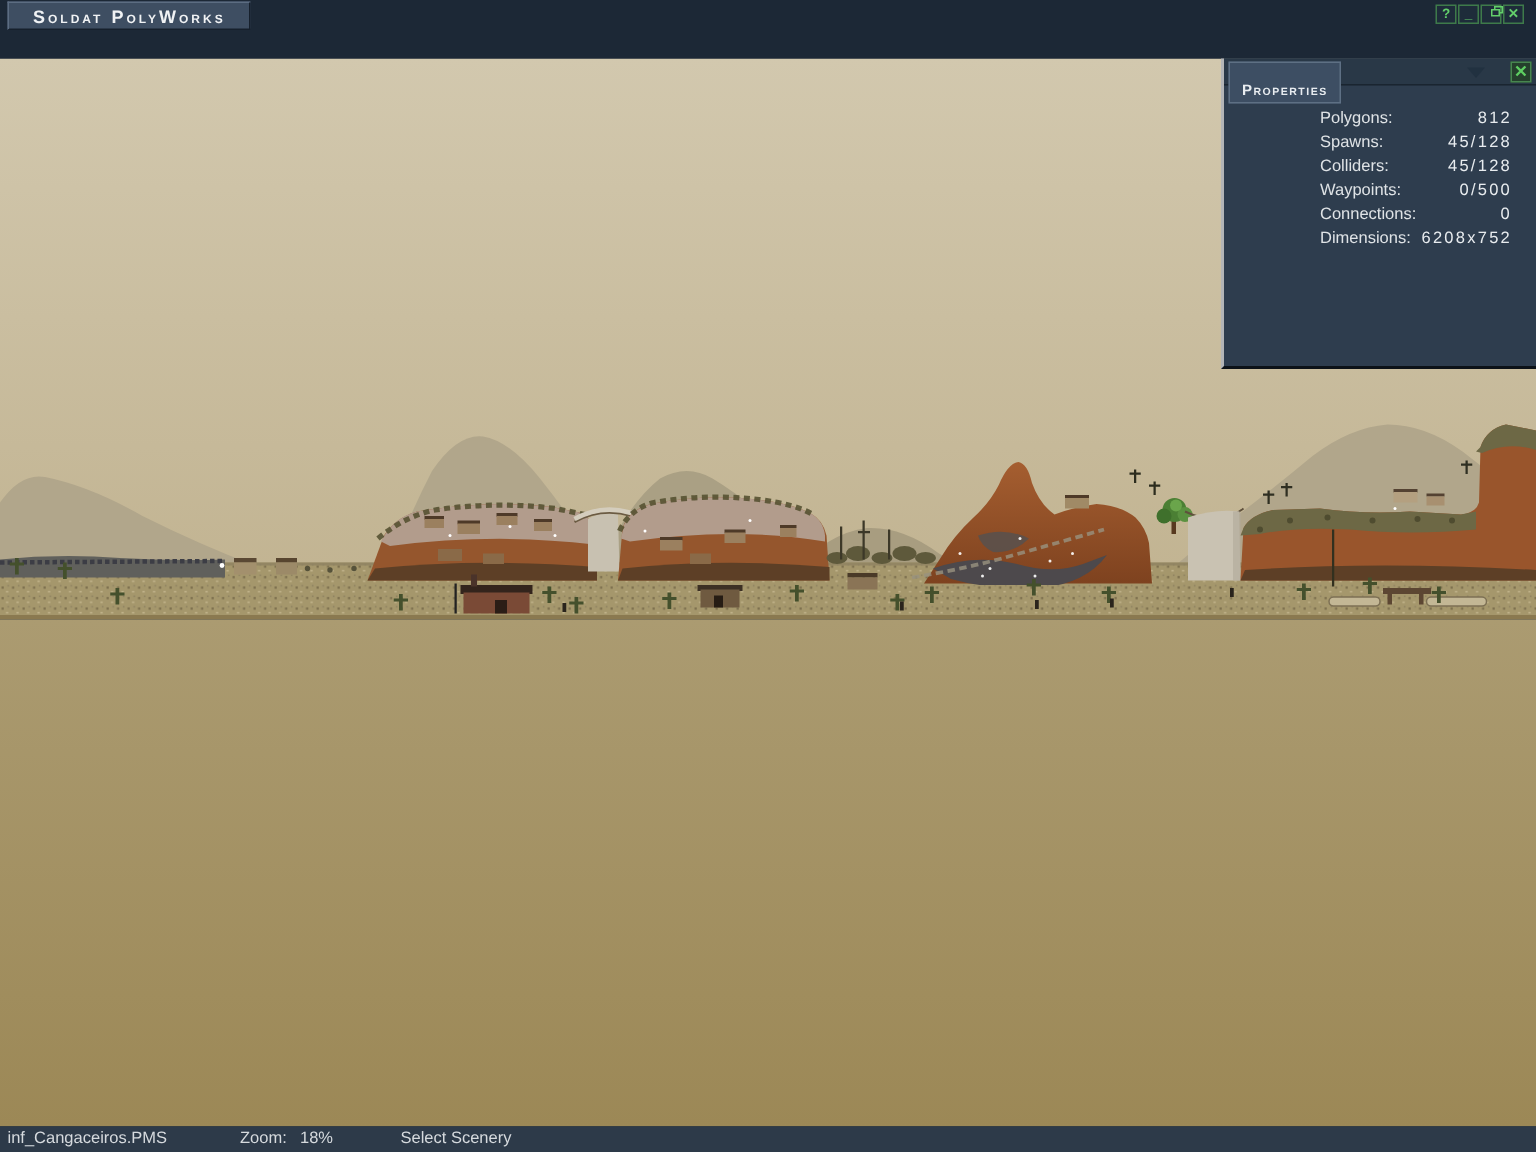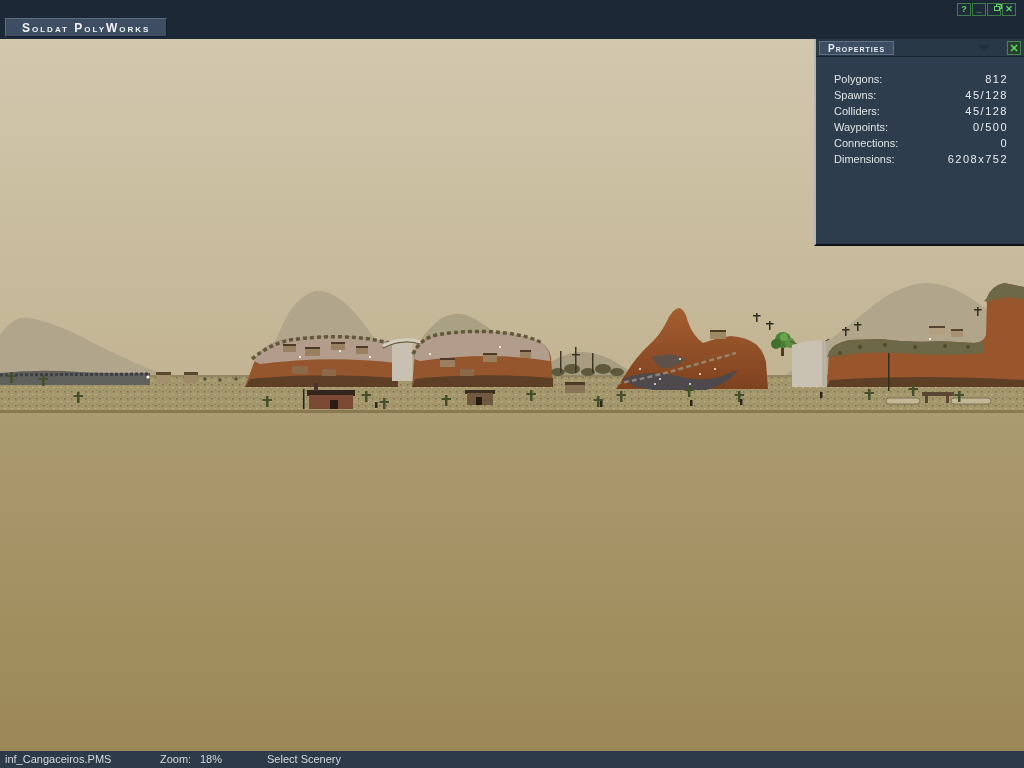--- a/index.html
+++ b/index.html
@@ -2,21 +2,21 @@
 <html><head>
 <meta charset="utf-8">
 <style>
   * { margin:0; padding:0; box-sizing:border-box; }
   html,body { width:1024px; height:768px; overflow:hidden; background:#1c2836;
               font-family:"Liberation Sans", sans-serif; }
   .app { position:relative; width:1024px; height:768px; background:#1c2836; }
 
   
   .titlebar { position:absolute; top:0; left:0; width:1024px; height:21px; background:#1c2836; }
-  .title-box { position:absolute; left:5px; top:18px; height:19px; padding:0 16px;
+  .title-box { position:absolute; left:5px; top:1px; height:19px; padding:0 16px;
                background:#3e4e62; border:1px solid #5c6d82; border-right-color:#16202c;
                border-bottom-color:#16202c; display:flex; align-items:center; }
   .title-text { font-size:12px; font-weight:bold; color:#f0f2f4; font-variant:small-caps;
                 letter-spacing:2px; white-space:nowrap; }
   .win-controls { position:absolute; right:8px; top:3px; display:flex; gap:1px; }
   .win-btn { width:14px; height:13px; background:#1e2c3a; border:1px solid #3e7a4a;
              color:#63cf6b; font-size:9px; font-weight:bold; line-height:11px;
              text-align:center; cursor:default; }
   .restore-glyph { position:relative; width:8px; height:7px; margin:2px auto 0; }
   .restore-glyph span { position:absolute; border:1px solid #63cf6b; width:6px; height:5px; }
@@ -33,33 +33,33 @@
   .menu-window { left:202px; }
 
   
   .canvas { position:absolute; top:39px; left:0; width:1024px; height:712px; }
   .canvas svg { display:block; }
 
   
   .props { position:absolute; top:39px; right:0; width:210px; height:207px;
            background:#2e3d4e; border-left:2px solid #b3b5b7; border-bottom:2px solid #0c1218; }
   .props-titlebar { position:relative; height:18px; background:#293847; border-bottom:1px solid #1a2530; }
-  .props-tab { position:absolute; left:3px; top:2px; height:14px; padding:0 8px;
-               background:#3d4e63; border:1px solid #5e7084; display:flex; align-items:center; }
+  .props-tab { position:absolute; left:3px; top:2px; height:14px; padding:13px 8px;
+               background:#3d4e63; border:1px solid #5e7084; display:flex; align-items:flex-start; }
   .props-tab span { font-size:10px; font-weight:bold; color:#e8ecf0; font-variant:small-caps;
                     letter-spacing:1px; }
   .props-arrow { position:absolute; right:34px; top:6px; width:0; height:0;
                  border-left:6px solid transparent; border-right:6px solid transparent;
                  border-top:7px solid #213140; }
   .props-close { position:absolute; right:3px; top:2px; width:14px; height:14px;
                  background:#25402c; border:1px solid #47864f; color:#5ece62;
                  font-size:11px; font-weight:bold; line-height:12px; text-align:center; cursor:default; }
   .props-body { padding-top:14px; }
   .props-row { display:flex; justify-content:space-between; align-items:center;
-               height:16px; padding:0 16px 0 18px; }
+               height:16px; padding:0 16px 0 18px;margin-left:46px; }
   .props-label { font-size:11px; color:#dfe3e6; }
   .props-value { font-size:11px; color:#e8ecef; letter-spacing:1.5px; }
 
   
   .statusbar { position:absolute; bottom:0; left:0; width:1024px; height:17px; background:#2d3a49; }
   .statusbar span { position:absolute; top:2px; font-size:11px; color:#d6dade; }
   .sb-file { left:5px; }
   .sb-zoom-label { left:160px; }
   .sb-zoom-value { left:200px; }
   .sb-tool { left:267px; }

